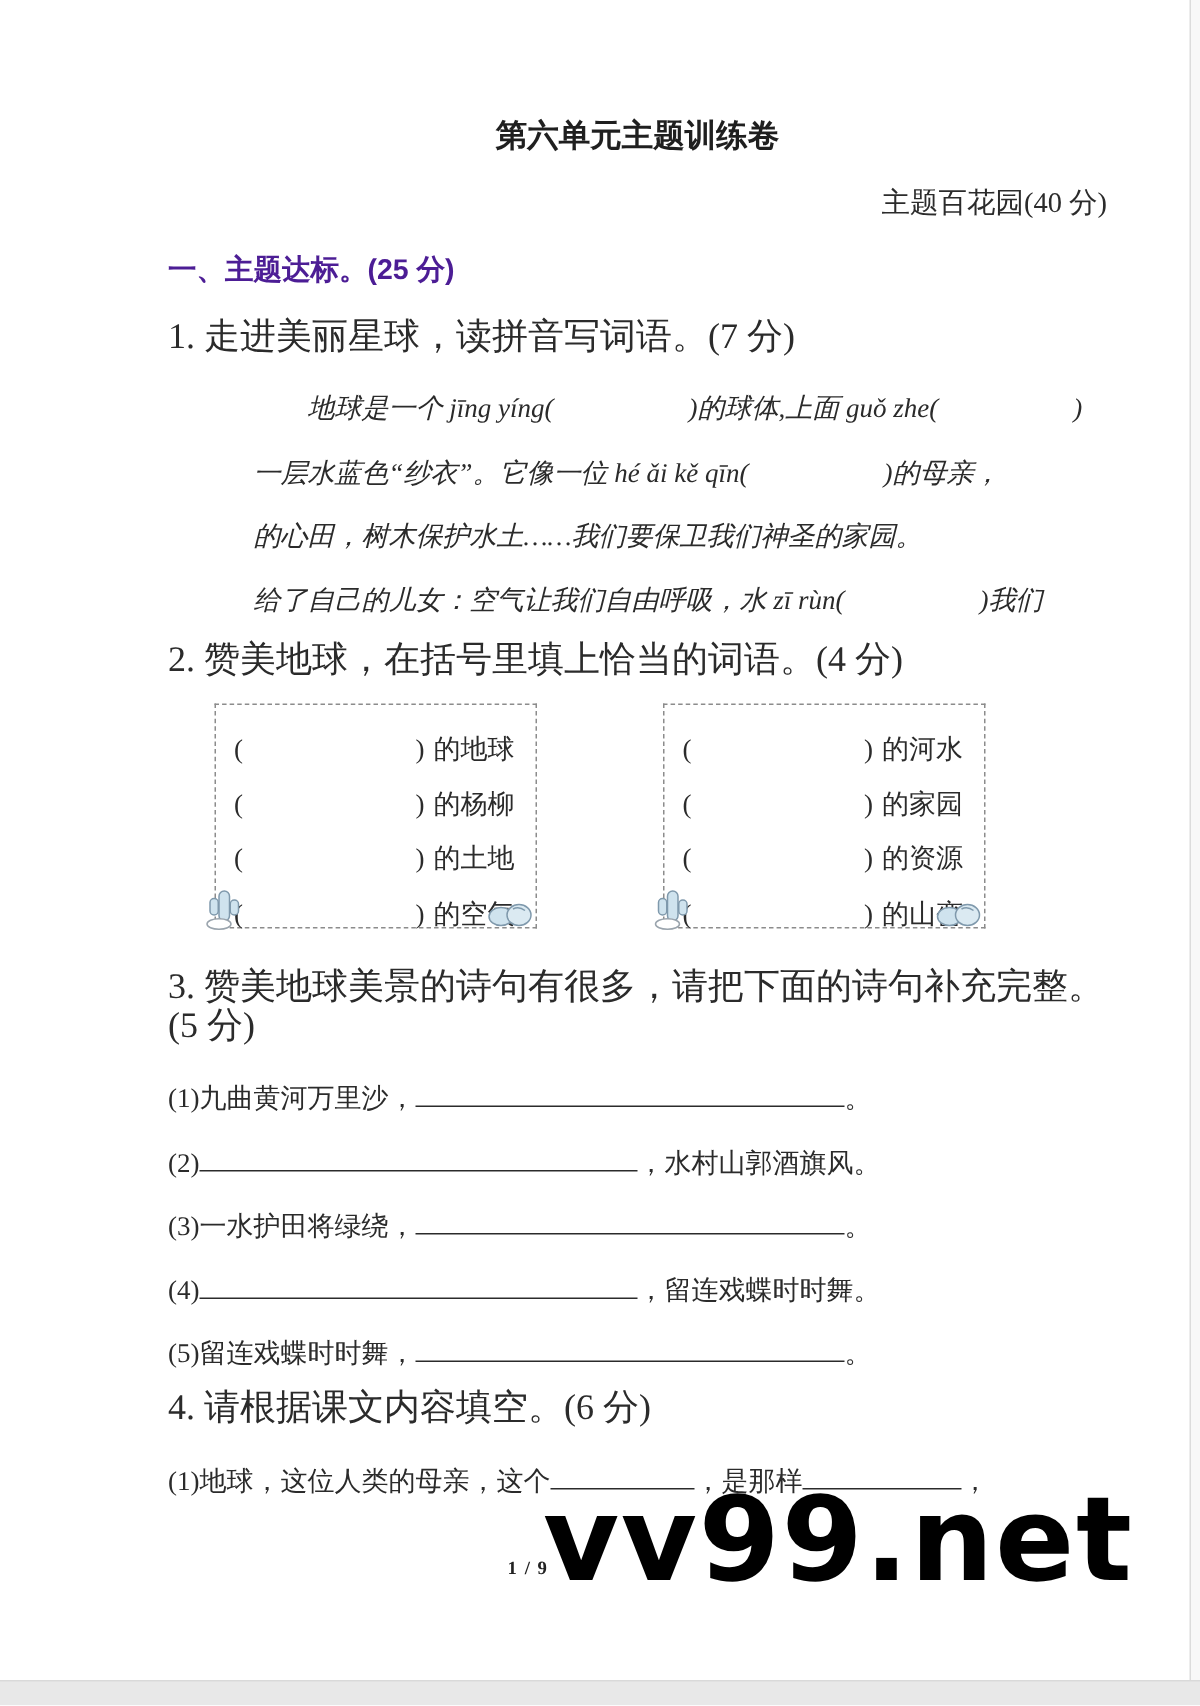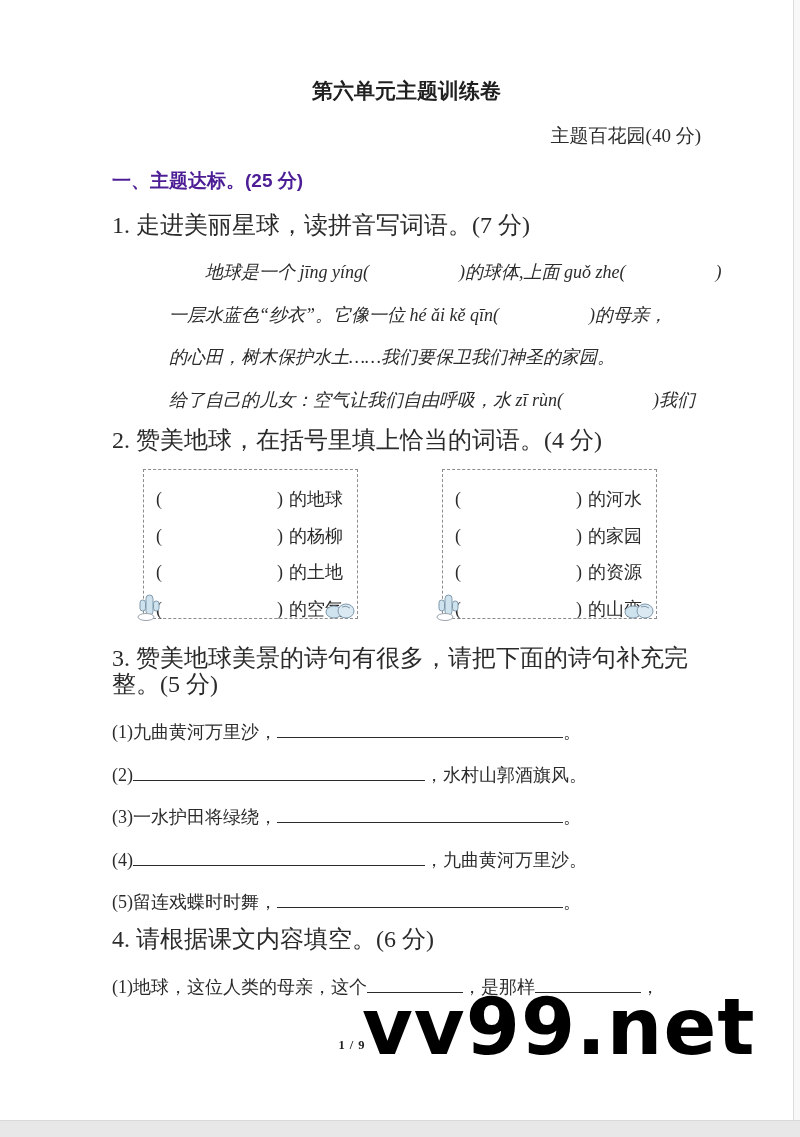--- a/index.html
+++ b/index.html
@@ -29,21 +29,21 @@
 
   .watermark {
     position:absolute; left:362px; top:988px;
     font-family:"DejaVu Sans","Liberation Sans",sans-serif;
     font-weight:800; font-size:78px; letter-spacing:1px;
     line-height:78px; z-index:0; user-select:none;
   }
 
   .content {
     position:relative; z-index:1;
-    padding:76px 99px 0 112px;
+    padding:76px 62px 0 112px;
   }
 
   .doc-title {
     text-align:center;
     font-family:"Liberation Sans","DejaVu Sans",sans-serif;
     font-weight:bold; font-size:21px; line-height:30px; color:#1f1f1f;
   }
   .doc-subtitle {
     text-align:right; font-size:19px; line-height:28px; margin-top:16px;
   }
@@ -189,21 +189,21 @@
         </span>
       </div>
 
     </div>
 
     <div class="q-stem q3-stem">3. 赞美地球美景的诗句有很多，请把下面的诗句补充完整。(5 分)</div>
     <div class="fill-list">
       <div class="fill-line"><span>(1)九曲黄河万里沙，</span><span class="blank bl-a"></span><span>。</span></div>
       <div class="fill-line"><span>(2)</span><span class="blank bl-b"></span><span>，水村山郭酒旗风。</span></div>
       <div class="fill-line"><span>(3)一水护田将绿绕，</span><span class="blank bl-a"></span><span>。</span></div>
-      <div class="fill-line"><span>(4)</span><span class="blank bl-b"></span><span>，九曲黄河万里沙。</span></div>
+      <div class="fill-line"><span>(4)</span><span class="blank bl-b"></span><span>，留连戏蝶时时舞。</span></div>
       <div class="fill-line"><span>(5)留连戏蝶时时舞，</span><span class="blank bl-a"></span><span>。</span></div>
     </div>
 
     <div class="q-stem q4-stem">4. 请根据课文内容填空。(6 分)</div>
     <div class="fill-line q4-line"><span>(1)地球，这位人类的母亲，这个</span><span class="blank bl-q4a"></span><span>，是那样</span><span class="blank bl-q4b"></span><span>，</span></div>
 
   </div>
 
   <div class="footer-pagenum">1 / 9</div>
 

